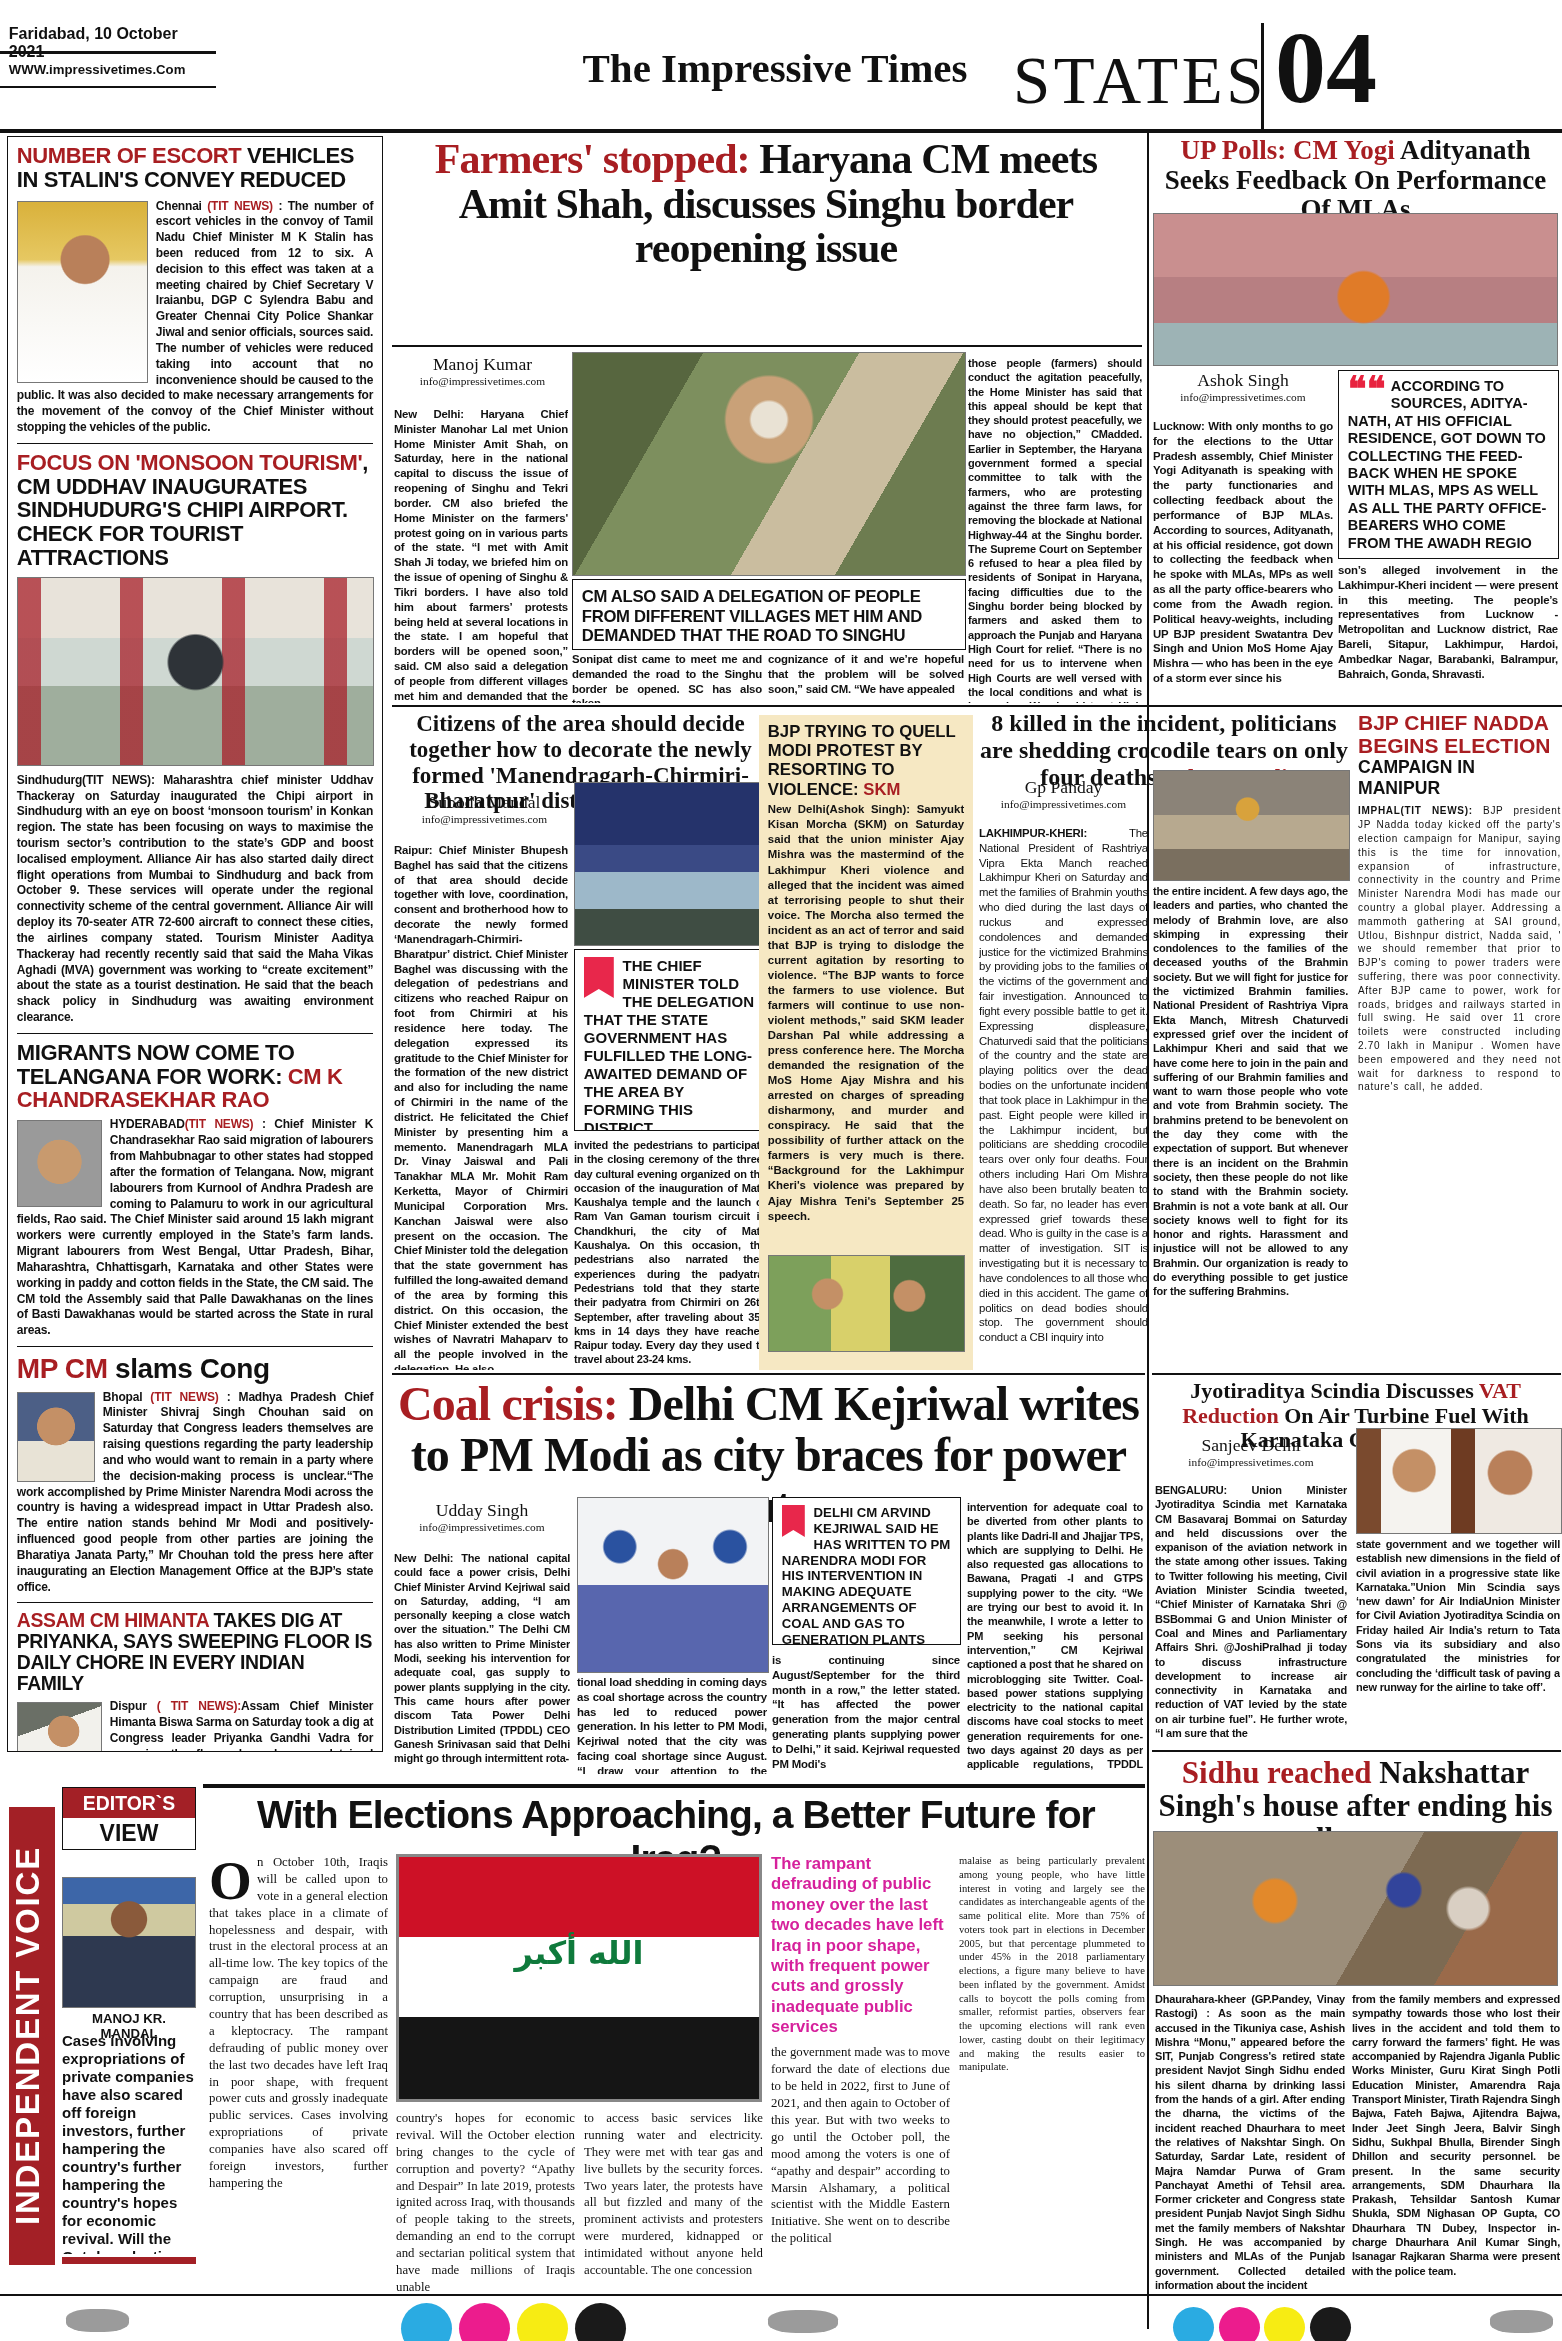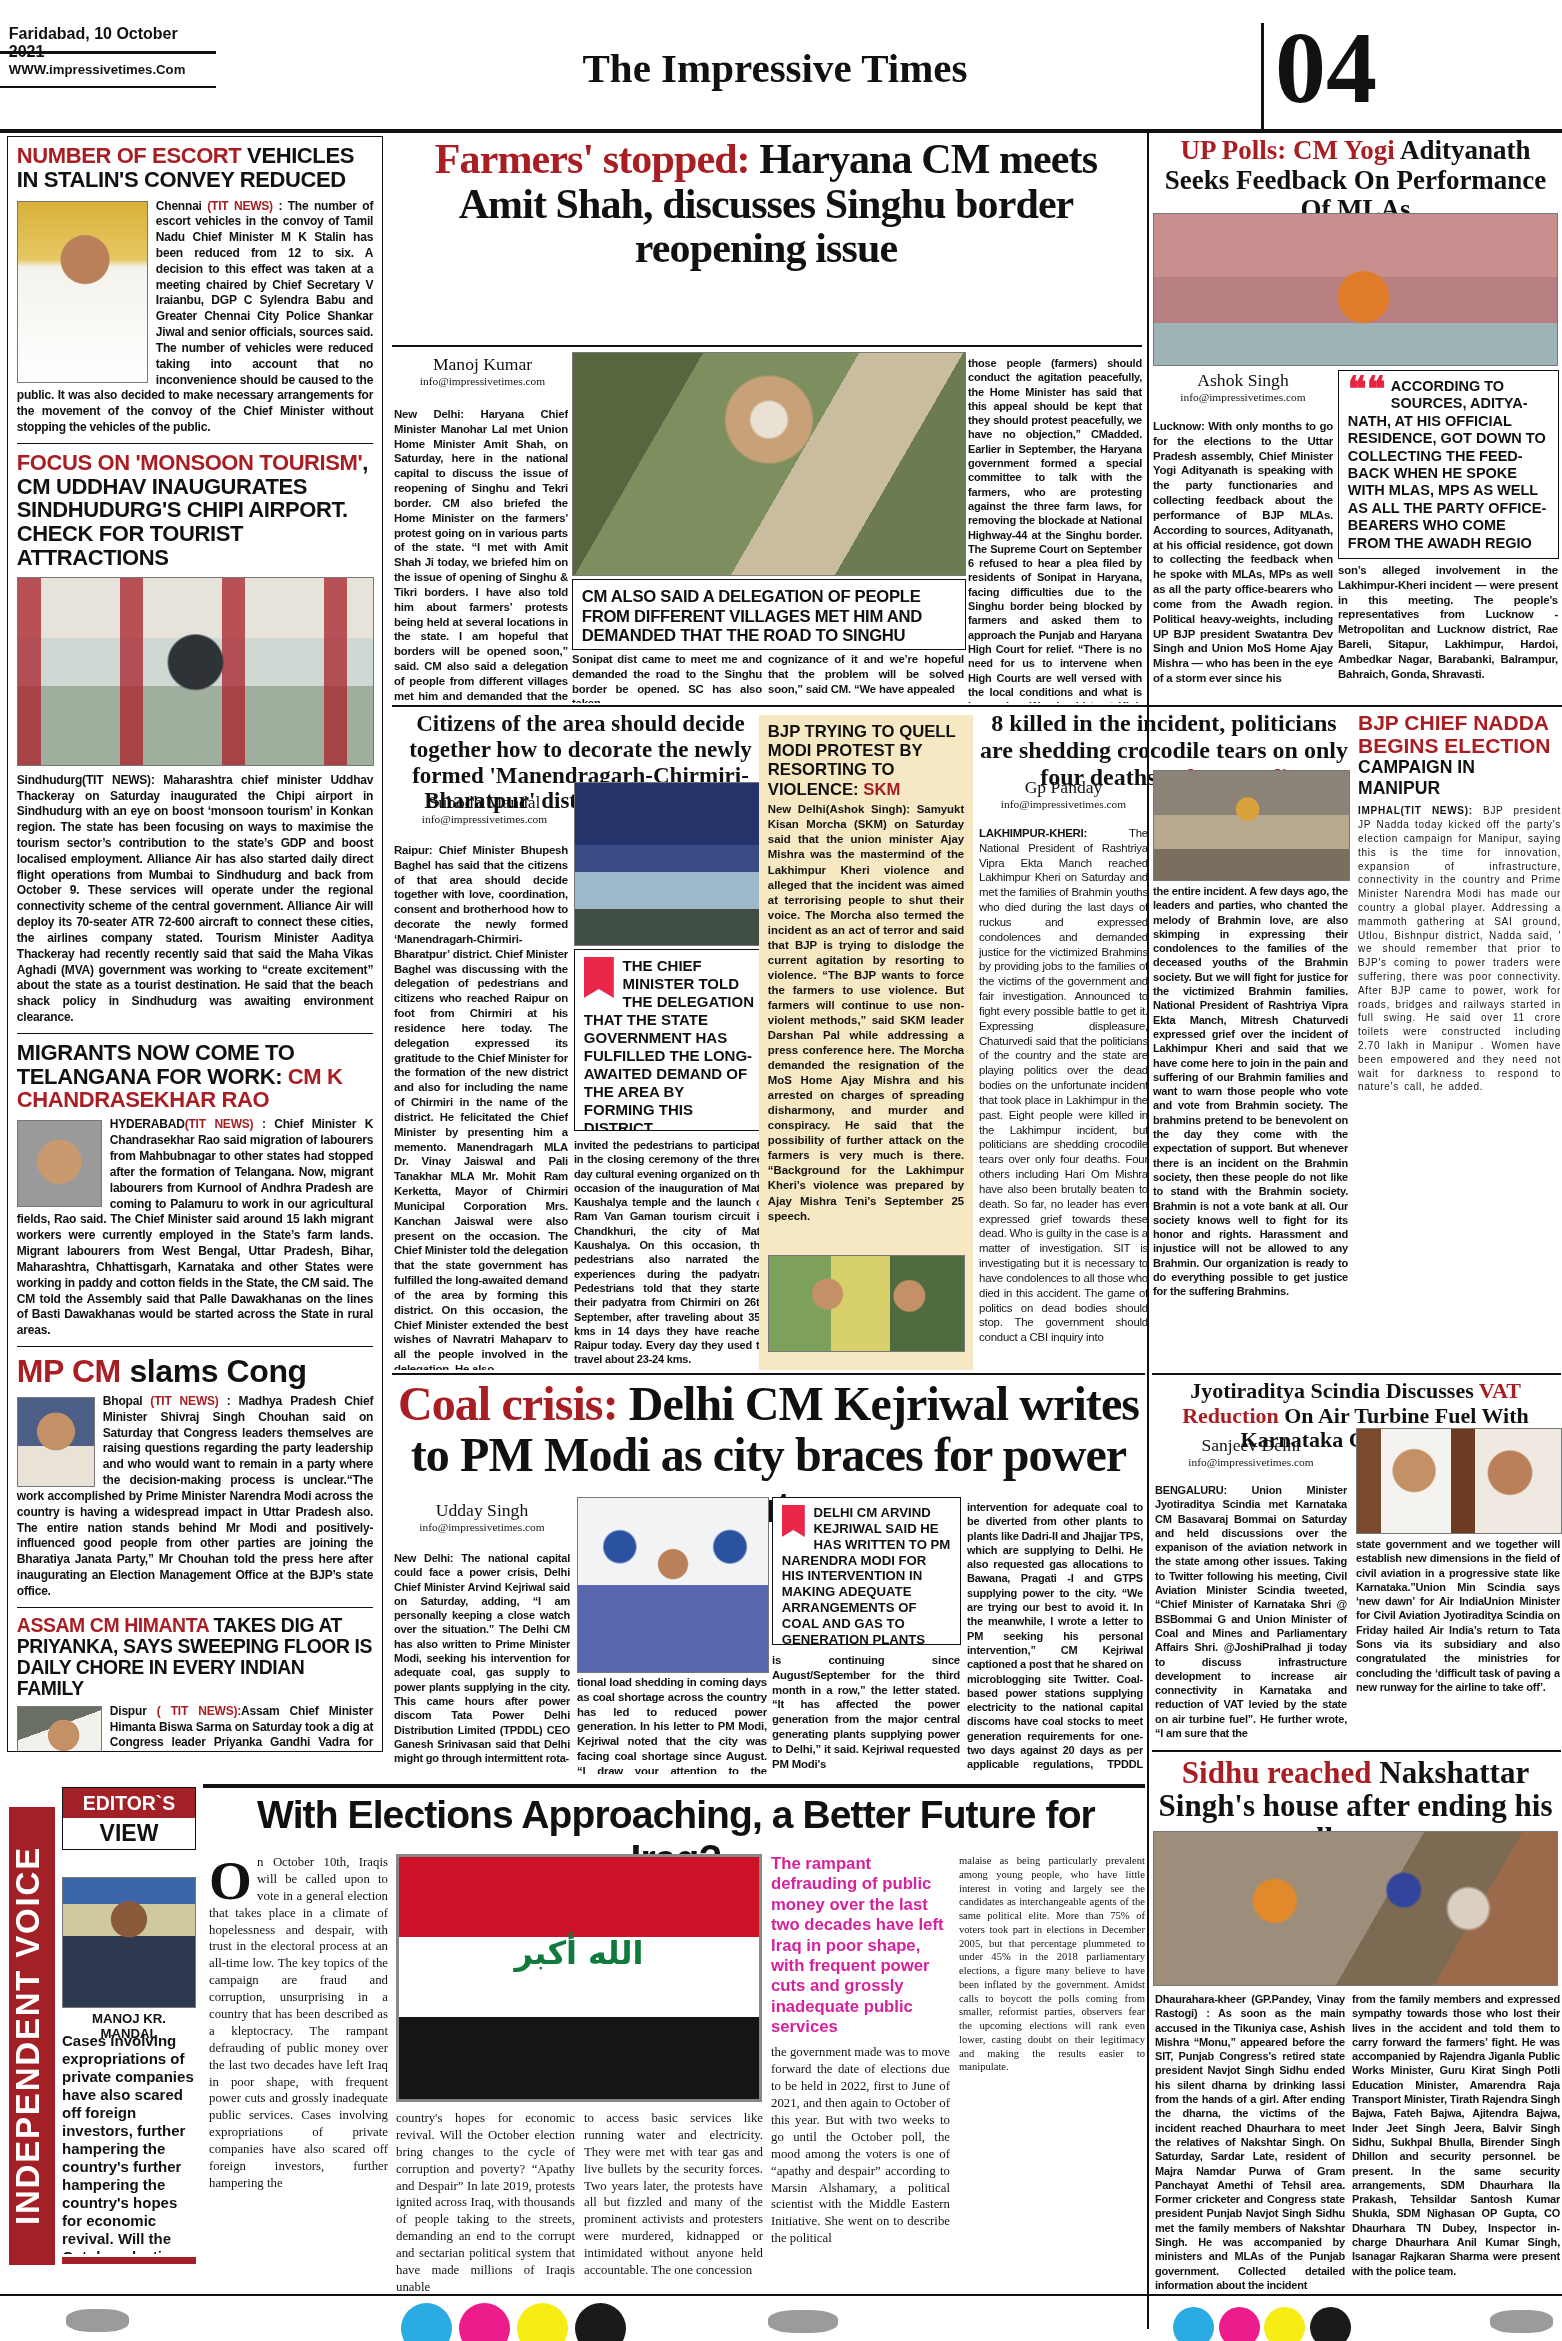--- a/index.html
+++ b/index.html
@@ -34,20 +34,21 @@
 </head>
 <body>
 
 <div id="page">
 
   <div class="abs b" style="left:8.8px;top:25px;width:207px;font-size:16px;">Faridabad, 10 October 2021</div>
   <div class="rule" style="left:0;top:51px;width:216px;height:2.6px;"></div>
   <div class="abs b" style="left:8.8px;top:62px;width:207px;font-size:13.2px;">WWW.impressivetimes.Com</div>
   <div class="rule" style="left:0;top:86px;width:216px;height:1.8px;"></div>
   <div class="abs serif b ctr" style="left:423px;top:44px;width:704px;font-size:41px;">The Impressive Times</div>
+  <div class="abs serif" style="left:1013px;top:42px;width:242px;font-size:67px;letter-spacing:3.5px;">STATES</div>
   <div class="rule" style="left:1261px;top:23px;width:2.6px;height:106px;"></div>
   <div class="abs serif b" style="left:1275px;top:8.8px;width:141px;font-size:102px;">04</div>
   <div class="rule" style="left:0;top:129px;width:1563px;height:3.5px;"></div>
 
   <div class="abs" style="left:7px;top:136px;width:376px;height:1616px;border:1.8px solid #111;padding:7px 8.8px;box-sizing:border-box;overflow:hidden;">
 
     <div>
       <div class="lh"><span class="red">NUMBER OF ESCORT</span><span> VEHICLES IN STALIN'S CONVEY REDUCED</span></div>
       <div class="leftbody" style="margin-top:7px;">
         <div class="fl" style="width:129px;height:180px;background:radial-gradient(circle at 52% 32%,#b9805a 0 17%,rgba(0,0,0,0) 18%),linear-gradient(180deg,#d9b13b 0,#e6c862 32%,#f4f2ec 36%,#ffffff 100%);"></div>
@@ -69,21 +70,21 @@
       <div class="lh"><span>MIGRANTS NOW COME TO TELANGANA FOR WORK: </span><span class="red">CM K CHANDRASEKHAR RAO</span></div>
       <div class="leftbody" style="margin-top:5.3px;">
         <div class="fl" style="width:83px;height:85px;background:radial-gradient(circle at 50% 48%,#c89a6e 0 36%,#9a9a9a 37%);"></div>
         <span class="b">HYDERABAD</span><span class="b red">(TIT NEWS)</span><span class="b"> :  </span><span>Chief Minister K Chandrasekhar Rao said migration of labourers from Mahbubnagar to other states had stopped after the formation of Telangana. Now, migrant labourers from Kurnool of Andhra Pradesh are coming to Palamuru to work in our agricultural fields, Rao said. The Chief Minister said around 15 lakh migrant workers were currently employed in the State’s farm lands. Migrant labourers from West Bengal, Uttar Pradesh, Bihar, Maharashtra, Chhattisgarh, Karnataka and other States were working in paddy and cotton fields in the State, the CM said. The CM told the Assembly said that Palle Dawakhanas on the lines of Basti Dawakhanas would be started across the State in rural areas.</span>
       </div>
     </div>
 
     <div class="sep"></div>
 
     <div>
-      <div class="lh" style="font-size:32px;"><span class="red">MP CM</span><span> slams Cong</span></div>
+      <div class="lh" style="font-size:28px;"><span class="red">MP CM</span><span> slams Cong</span></div>
       <div class="leftbody" style="margin-top:5.3px;">
         <div class="fl" style="width:76px;height:88px;background:radial-gradient(circle at 50% 38%,#c49066 0 28%,rgba(0,0,0,0) 29%),linear-gradient(180deg,#4c5f86 0 55%,#e8e3d6 55%);"></div>
         <span class="b">Bhopal </span><span class="b red">(TIT NEWS)</span><span class="b"> :  </span><span>Madhya Pradesh Chief Minister Shivraj Singh Chouhan said on Saturday that Congress leaders themselves are raising questions regarding the party leadership and who would want to remain in a party where the decision-making process is unclear.“The work accomplished by Prime Minister Narendra Modi across the country is having a widespread impact in Uttar Pradesh also. The entire nation stands behind Mr Modi and positively-influenced good people from other parties are joining the Bharatiya Janata Party,” Mr Chouhan told the press here after inaugurating an Election Management Office at the BJP’s state office.</span>
       </div>
     </div>
 
     <div class="sep"></div>
 
     <div>
       <div class="lh" style="font-size:19.4px;"><span class="red">ASSAM CM HIMANTA</span><span> TAKES DIG AT PRIYANKA, SAYS SWEEPING FLOOR IS DAILY CHORE IN EVERY INDIAN FAMILY</span></div>

